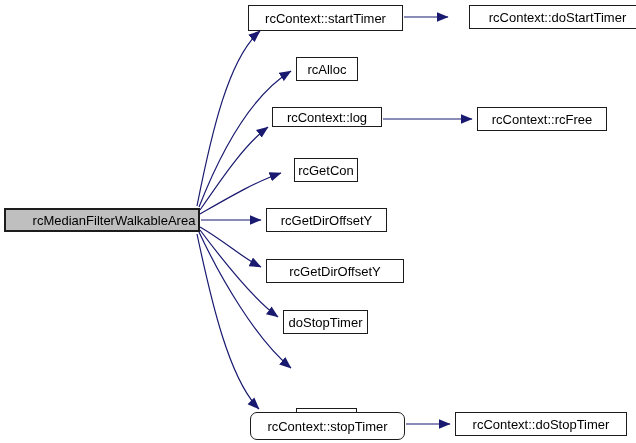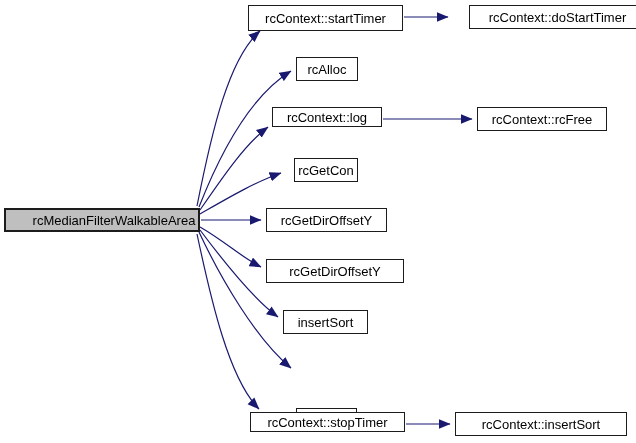--- a/index.html
+++ b/index.html
@@ -72,18 +72,18 @@
   <div id="nodes">
       <div class="node focus" style="left: 4px; top: 208px; width: 196px; height: 24px;">rcMedianFilterWalkableArea</div>
       <div class="node" style="left: 248px; top: 5px; width: 155px; height: 26px;">rcContext::startTimer</div>
       <div class="node" style="left: 453px; top: 5px; width: 177px; height: 24px; margin-left: 16px;">rcContext::doStartTimer</div>
       <div class="node" style="left: 296px; top: 57px; width: 62px; height: 24px;">rcAlloc</div>
       <div class="node" style="left: 272px; top: 107px; width: 110px; height: 20px;">rcContext::log</div>
       <div class="node" style="left: 477px; top: 107px; width: 130px; height: 24px;">rcContext::rcFree</div>
       <div class="node" style="left: 294px; top: 158px; width: 64px; height: 24px;">rcGetCon</div>
       <div class="node" style="left: 266px; top: 208px; width: 121px; height: 24px;">rcGetDirOffsetY</div>
       <div class="node" style="left: 266px; top: 259px; width: 138px; height: 24px;">rcGetDirOffsetY</div>
-      <div class="node" style="left: 283px; top: 310px; width: 85px; height: 24px;">insertSort</div>
+      <div class="node" style="left: 283px; top: 310px; width: 85px; height: 24px;">doStopTimer</div>
       <div class="node" style="left: 296px; top: 360px; width: 61px; height: 24px; margin-top: 48px;">rcFree</div>
-      <div class="node" style="left: 250px; top: 412px; width: 155px; height: 20px;">rcContext::stopTimer</div>
-      <div class="node" style="left: 455px; top: 412px; width: 172px; height: 24px;">rcContext::insertSort</div>
+      <div class="node" style="left: 250px; top: 412px; width: 155px; height: 28px; border-radius: 7px;">rcContext::stopTimer</div>
+      <div class="node" style="left: 455px; top: 412px; width: 172px; height: 24px;">rcContext::doStopTimer</div>
     </div>
 </div>
 
 </body></html>

